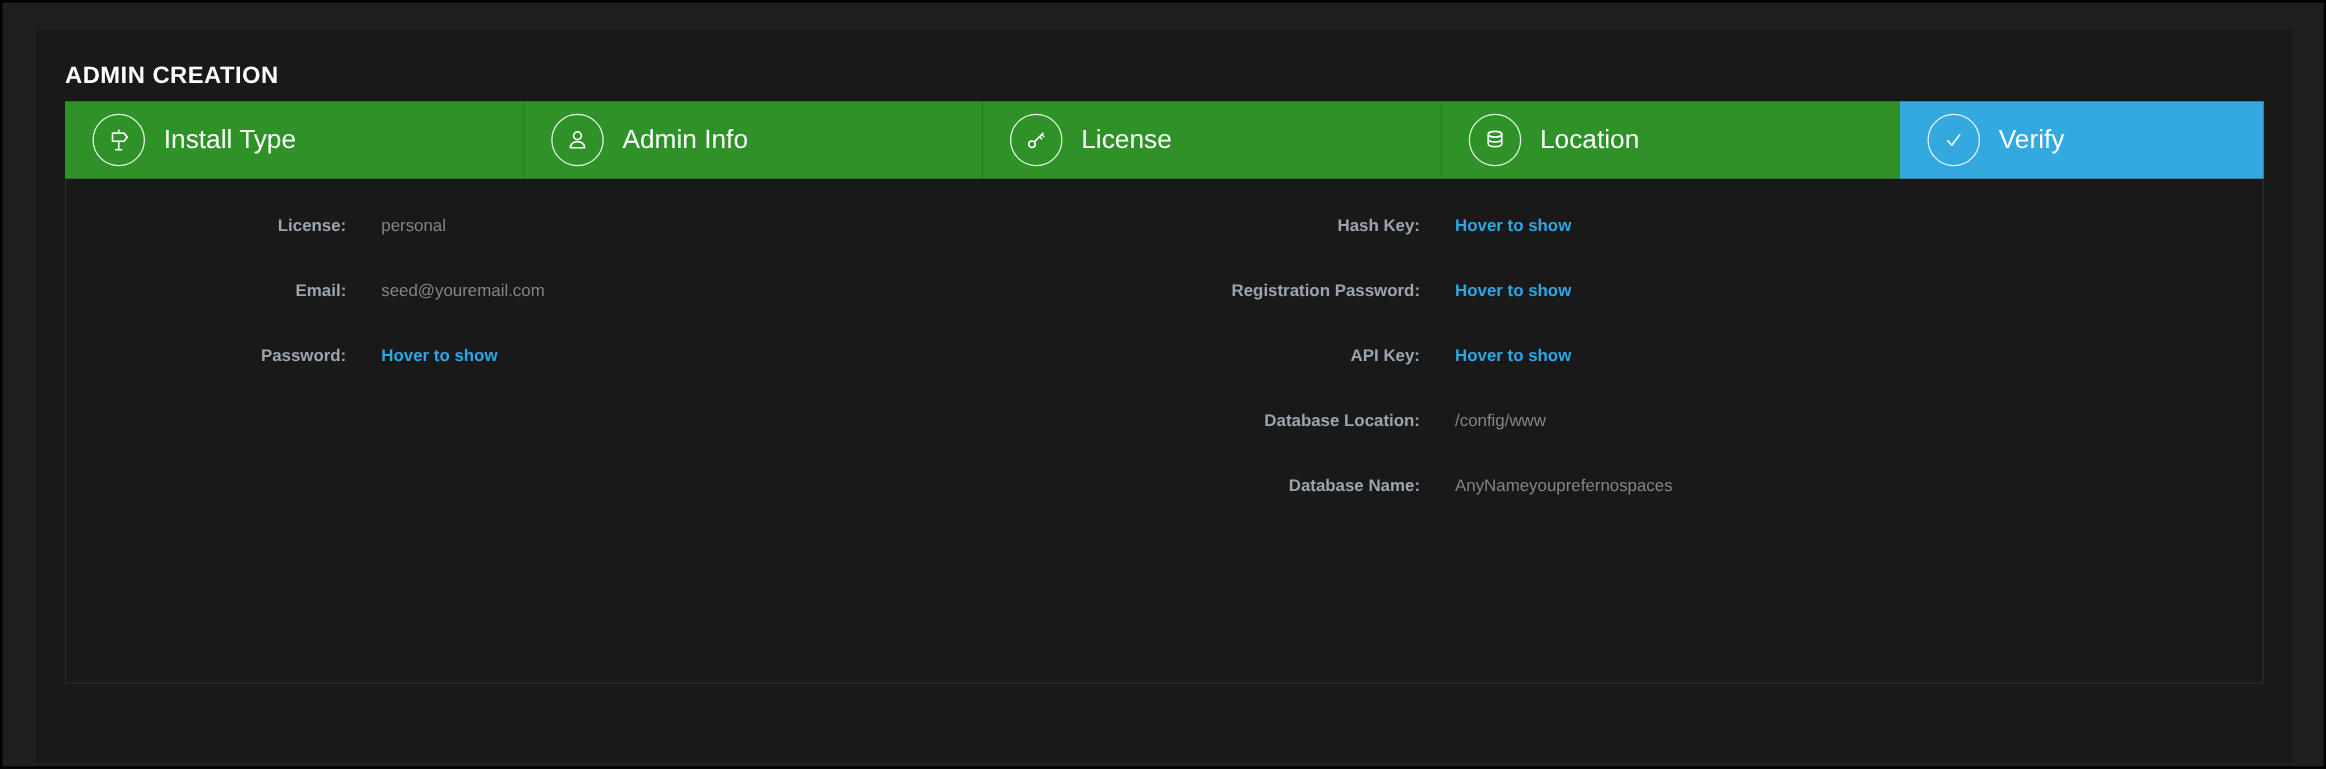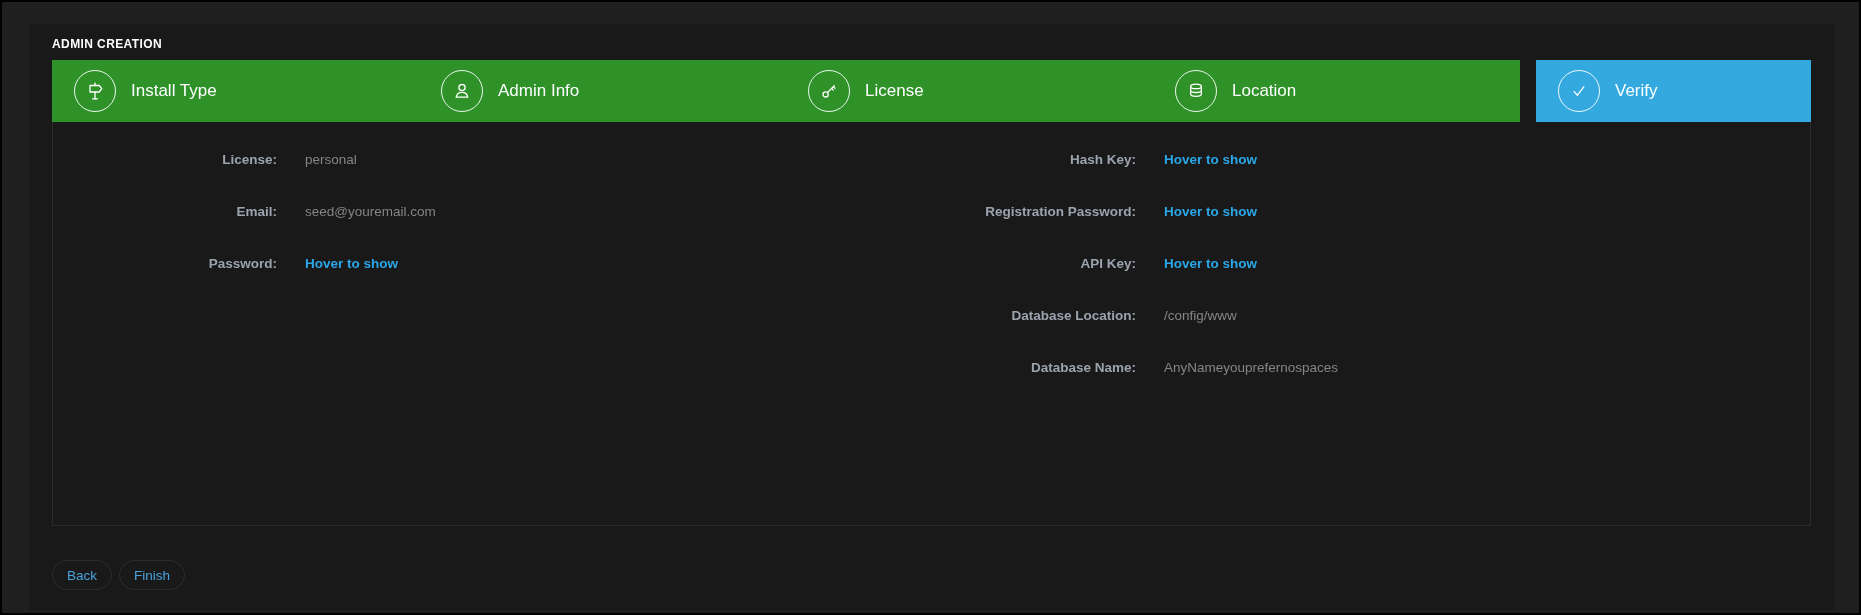--- a/index.html
+++ b/index.html
@@ -8,39 +8,39 @@
 
   .screen {
     position:relative; width:1861px; height:615px;
     background:#1F1F1F; border:2px solid #000; overflow:hidden;
   }
   .panel {
     position:absolute; left:27px; right:25px; top:22px; bottom:3px;
     background:#191919; padding:0 23px;
   }
   .page-title {
-    margin-top:13px; color:#FFFFFF; font-size:12px; font-weight:700;
+    margin-top:26px; color:#FFFFFF; font-size:19px; font-weight:700;
     letter-spacing:.4px;
   }
 
   
   .steps { display:flex; height:62px; margin-top:9px; }
   .step {
     display:flex; align-items:center; gap:15px; padding-left:22px;
     color:#fff; cursor:pointer; flex:0 0 367px;
     background:var(--step-complete, #2E9228);
   }
-  .step.active { flex:1 1 auto; background:var(--step-active, #33A9E0);margin-left:16px; }
+  .step.active { flex:1 1 auto; background:var(--step-active, #33A9E0); }
   .step-icon {
     width:42px; height:42px; border-radius:50%;
     border:1px solid rgba(255,255,255,.9);
     display:flex; align-items:center; justify-content:center; flex:0 0 42px;
   }
   .step-icon svg { display:block; }
-  .step-label { font-size:17px; font-weight:400; }
+  .step-label { font-size:21px; font-weight:400; }
 
   
   .summary-box {
     height:404px; border:1px solid #2C2C2C; border-top:none;
     padding-top:30px; display:grid; grid-template-columns:881px 881px;
     align-content:start;
   }
   .col { display:flex; flex-direction:column; }
   .row { display:flex; align-items:baseline; height:24px; margin-bottom:28px; }
   .lbl {
@@ -161,19 +161,15 @@
           <div class="val">/config/www</div>
         </div>
         <div class="row">
           <div class="lbl">Database Name:</div>
           <div class="val">AnyNameyouprefernospaces</div>
         </div>
       </div>
 
     </div>
 
-    <div class="footer">
-      <button class="btn">Back</button>
-      <button class="btn">Finish</button>
-    </div>
 
   </div>
 </div>
 
 </body></html>

